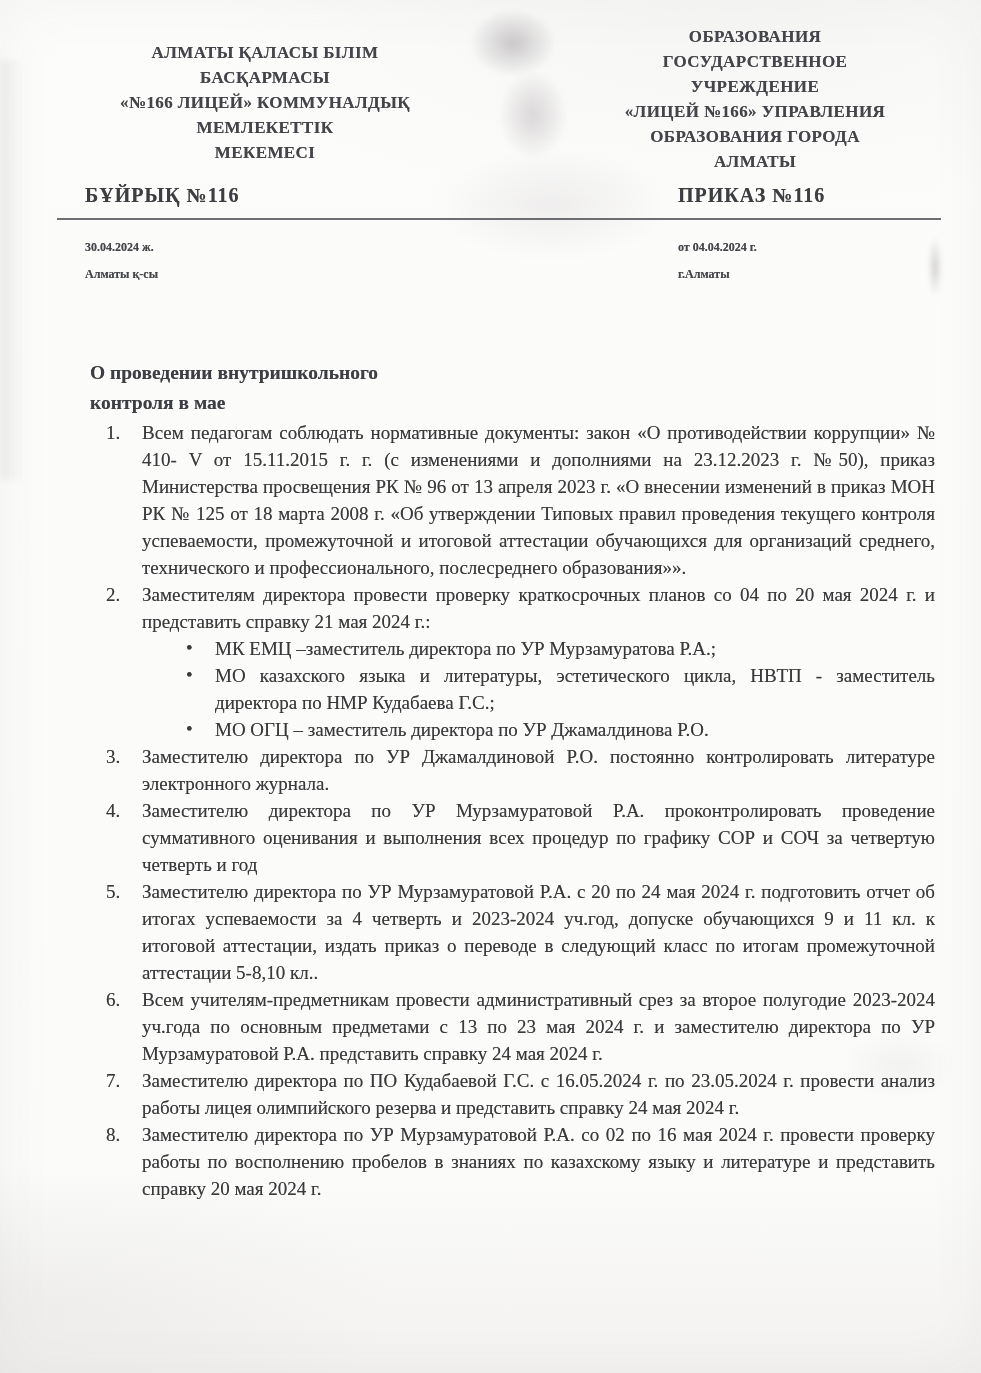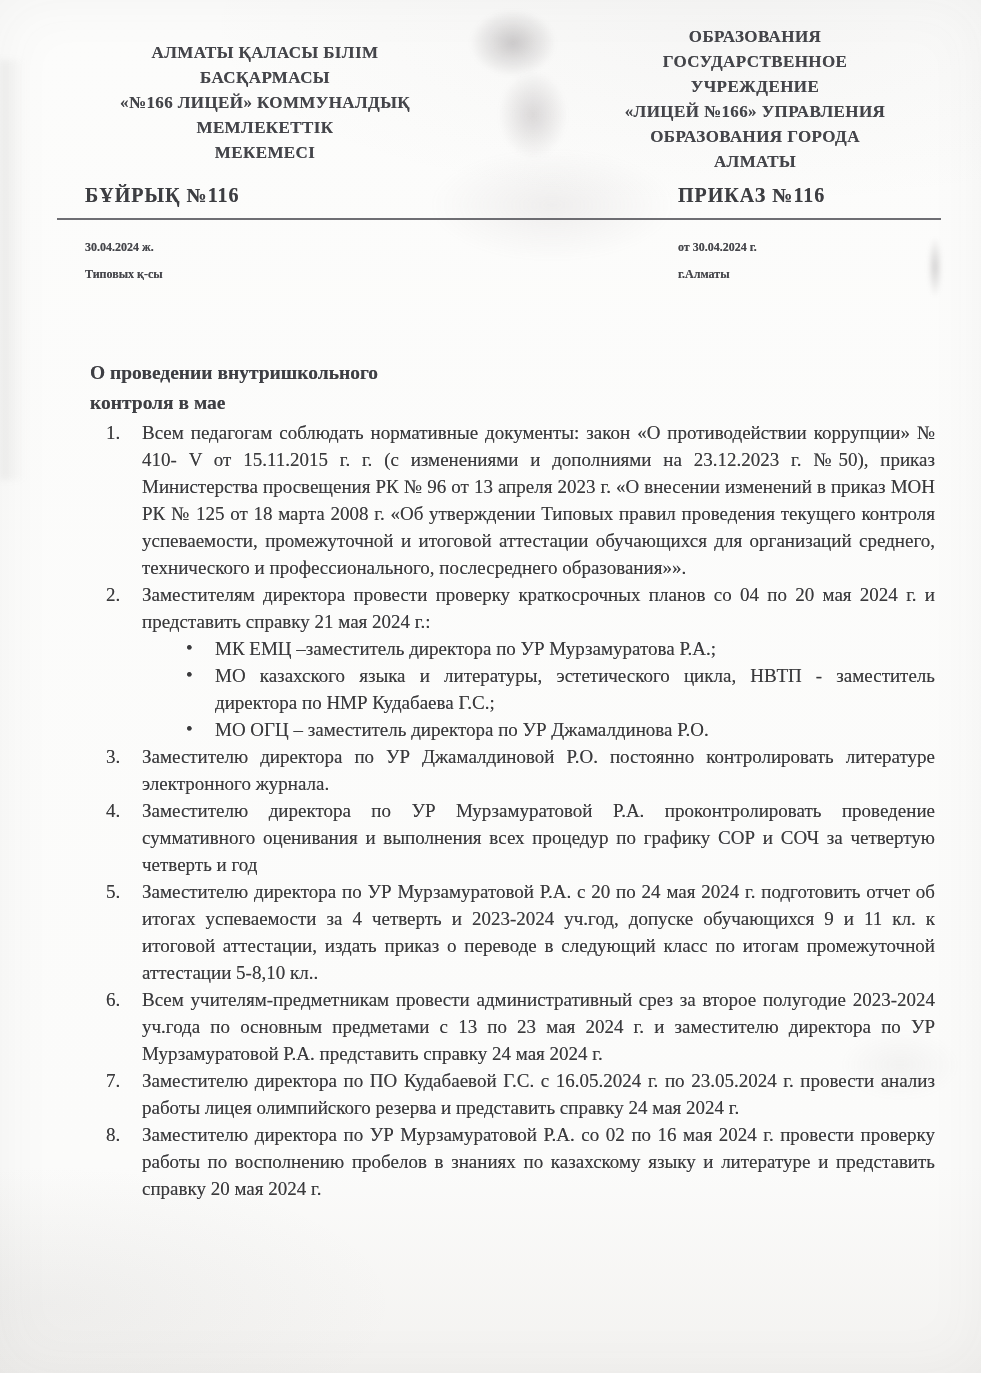--- a/index.html
+++ b/index.html
@@ -170,24 +170,24 @@
     <div>АЛМАТЫ</div>
   </div>
 
   <div class="order-title order-title-left">БҰЙРЫҚ  №116</div>
   <div class="order-title order-title-right">ПРИКАЗ  №116</div>
 
   <div class="divider"></div>
 
   <div class="date-block date-left">
     <div>30.04.2024 ж.</div>
-    <div>Типовых қ-сы</div>
+    <div>Алматы қ-сы</div>
   </div>
   <div class="date-block date-right">
-    <div>от 30.04.2024 г.</div>
+    <div>от 04.04.2024 г.</div>
     <div>г.Алматы</div>
   </div>
 
   <div class="subject">О проведении внутришкольного контроля в мае</div>
 
   <ol class="items">
     <li>
       <span class="num">1.</span><span>Всем педагогам соблюдать нормативные документы: закон «О противодействии коррупции» № 410- V от 15.11.2015 г. г. (с изменениями и дополниями на 23.12.2023 г. №50), приказ Министерства просвещения РК № 96 от 13 апреля 2023 г. «О внесении изменений в приказ МОН РК № 125 от 18 марта 2008 г. «Об утверждении Типовых правил проведения текущего контроля успеваемости, промежуточной и итоговой аттестации обучающихся для организаций среднего, технического и профессионального, послесреднего образования»».</span>
     </li>
     <li>

